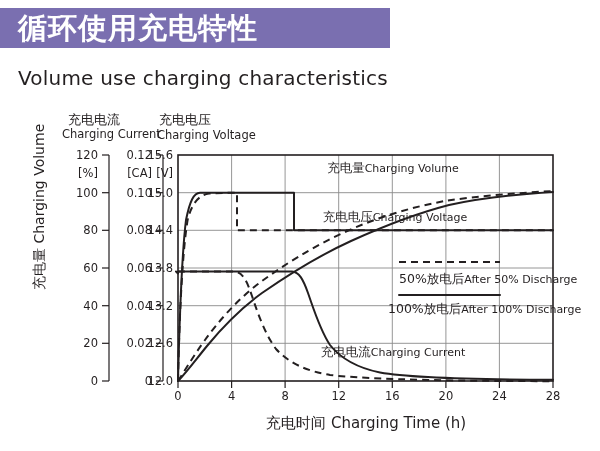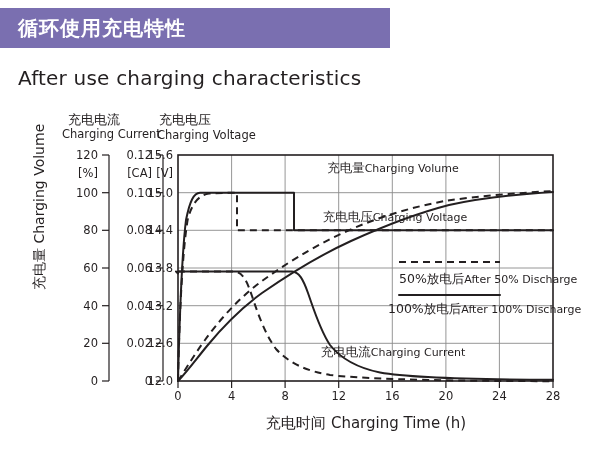--- a/index.html
+++ b/index.html
@@ -10,21 +10,21 @@
     color:#231f20;
     overflow:hidden;
     position:relative;
   }
   #banner{
     position:absolute;left:0;top:8px;width:390px;height:40px;
     background:#7a6fb0;
     display:flex;align-items:center;
   }
   #banner-title{
-    color:#ffffff;font-size:20px;font-weight:bold;letter-spacing:1px;
+    color:#ffffff;font-size:29px;font-weight:bold;letter-spacing:1px;
     margin-left:18px;line-height:1;
     font-family:"DejaVu Sans","Liberation Sans",sans-serif;
   }
   #subtitle{
     position:absolute;left:18px;top:66px;
     font-size:20px;color:#231f20;letter-spacing:.2px;
   }
   #chart-wrap{position:absolute;left:0;top:0;width:488px;height:451px;}
   svg{display:block;}
   .tick-lbl{font-size:11.5px;fill:#231f20;font-family:"DejaVu Sans","Liberation Sans",sans-serif;}
@@ -42,21 +42,21 @@
   .tickmark{stroke:#231f20;stroke-width:1.2;}
   .curve-solid{stroke:#231f20;stroke-width:2;fill:none;stroke-linecap:round;stroke-linejoin:round;}
   .curve-dash{stroke:#231f20;stroke-width:2;fill:none;stroke-dasharray:7 5;stroke-linecap:butt;stroke-linejoin:round;}
 </style>
 </head>
 <body>
 
 <div id="banner" style="background: rgb(122, 111, 176);">
   <div id="banner-title">循环使用充电特性</div>
 </div>
-<div id="subtitle">After use charging characteristics</div>
+<div id="subtitle">Volume use charging characteristics</div>
 
 <div id="chart-wrap">
 <svg id="chart-svg" width="600" height="451" viewBox="0 0 600 451">
 
   <text class="axis-head-cn" x="68" y="124">充电电流</text>
   <text class="axis-head-en" x="62" y="138">Charging Current</text>
   <text class="axis-head-cn" x="159" y="124">充电电压</text>
   <text class="axis-head-en" x="157" y="139" font-size="13">Charging Voltage</text>
 
   <g transform="translate(44,290) rotate(-90)">

